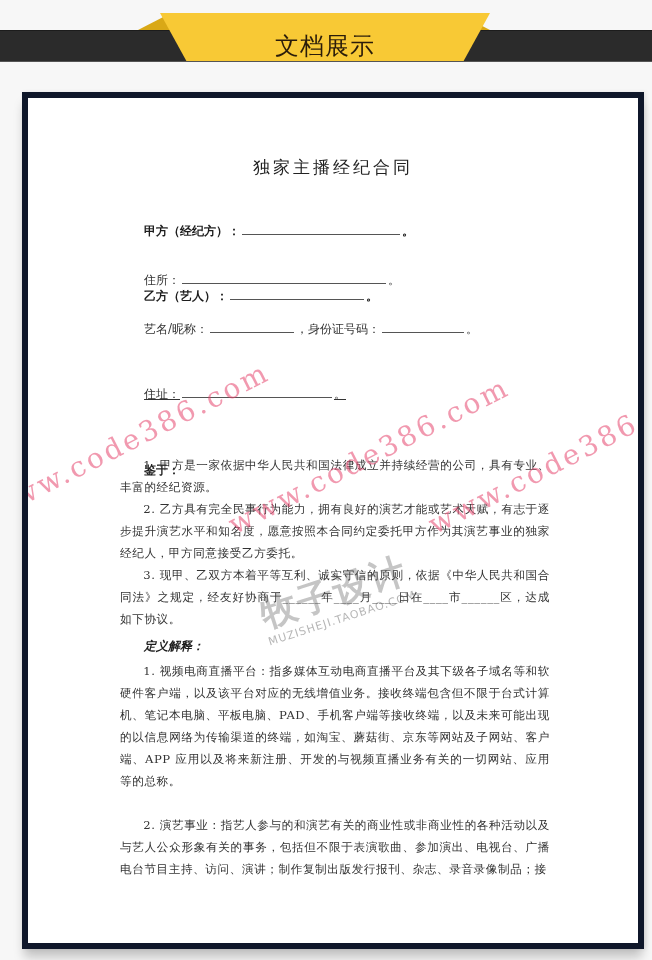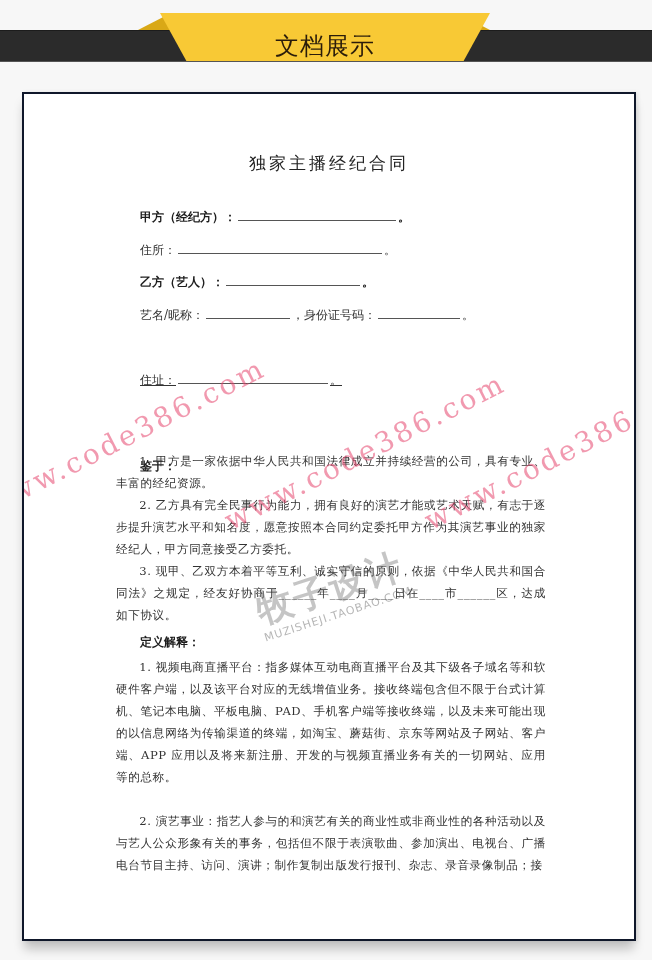--- a/index.html
+++ b/index.html
@@ -34,30 +34,30 @@
       display: flex; align-items: center; justify-content: center;
     }
     .banner .ribbon-title {
       font-family: "DejaVu Sans", "Liberation Sans", sans-serif;
       font-size: 24px; color: #2a1c0a; letter-spacing: 1px; margin-top: 18px;
     }
     
     .paper {
       position: absolute; left: 22px; top: 92px; width: 610px; height: 845px;
       background: #ffffff;
-      border: 2px solid #0f172a;
+      border: 6px solid #0f172a;
       box-shadow: 0 10px 10px -2px rgba(0,0,0,0.22), 2px 0 4px rgba(0,0,0,0.08);
       overflow: hidden;
     }
     .doc { position: absolute; left: 0; top: 0; width: 610px; height: 845px; }
     .doc-title {
       position: absolute; left: 0; right: 0; top: 58px; text-align: center;
       font-size: 17px; letter-spacing: 3px; color: #222;
     }
-    .field { position: absolute; left: 116px; font-size: 12px; color: #333; white-space: nowrap; }
+    .field { position: absolute; left: 116px; font-size: 12px; color: #333; white-space: nowrap; margin-top: 10px; }
     .field.bold { font-weight: bold; color: #1d1d1d; }
     .blank { display: inline-block; border-bottom: 1px solid #555; height: 11px; vertical-align: baseline; margin: 0 2px; }
     .dot { font-size: 12px; }
     .section-h { position: absolute; left: 116px; font-size: 12px; font-weight: bold; color: #1d1d1d; }
     .para {
       position: absolute; left: 92px; width: 430px;
       font-size: 11.6px; line-height: 22px; color: #333;
       text-align: justify; text-indent: 2em; letter-spacing: 0.6px;
     }
     
@@ -95,21 +95,21 @@
 
 <div class="paper">
   <div class="doc">
 
     <div class="doc-title">独家主播经纪合同</div>
 
     <div class="field bold" style="top:115px;">
       <span>甲方（经纪方）：</span><span class="blank" style="width:158px;"></span><span class="dot">。</span>
     </div>
 
-    <div class="field" style="top:148px;">
+    <div class="field" style="top:164px;">
       <span>住所：</span><span class="blank" style="width:204px;"></span><span class="dot">。</span>
     </div>
 
     <div class="field" style="top:213px;">
       <span>艺名/昵称：</span><span class="blank" style="width:84px;"></span><span>，身份证号码：</span><span class="blank" style="width:82px;"></span><span class="dot">。</span>
     </div>
 
     <div class="field bold" style="top:180px;">
       <span>乙方（艺人）：</span><span class="blank" style="width:134px;"></span><span class="dot">。</span>
     </div>
@@ -117,21 +117,21 @@
 
     <div class="field" style="top:278px;text-decoration:underline;">
       <span>住址：</span><span class="blank" style="width:150px;"></span><span class="dot">。</span>
     </div>
 
     <div class="section-h" style="top:336px;margin-top:28px;">鉴于：</div>
     <div class="para" style="top:356px;">1. 甲方是一家依据中华人民共和国法律成立并持续经营的公司，具有专业、丰富的经纪资源。</div>
     <div class="para" style="top:400px;">2. 乙方具有完全民事行为能力，拥有良好的演艺才能或艺术天赋，有志于逐步提升演艺水平和知名度，愿意按照本合同约定委托甲方作为其演艺事业的独家经纪人，甲方同意接受乙方委托。</div>
     <div class="para" style="top:466px;">3. 现甲、乙双方本着平等互利、诚实守信的原则，依据《中华人民共和国合同法》之规定，经友好协商于______年____月____日在____市______区，达成如下协议。</div>
 
-    <div class="section-h" style="top:540px;">定义解释：</div>
+    <div class="section-h" style="top:540px;font-style:italic;">定义解释：</div>
     <div class="para" style="top:562px;">1. 视频电商直播平台：指多媒体互动电商直播平台及其下级各子域名等和软硬件客户端，以及该平台对应的无线增值业务。接收终端包含但不限于台式计算机、笔记本电脑、平板电脑、PAD、手机客户端等接收终端，以及未来可能出现的以信息网络为传输渠道的终端，如淘宝、蘑菇街、京东等网站及子网站、客户端、APP 应用以及将来新注册、开发的与视频直播业务有关的一切网站、应用等的总称。</div>
     <div class="para" style="top:716px;">2. 演艺事业：指艺人参与的和演艺有关的商业性或非商业性的各种活动以及与艺人公众形象有关的事务，包括但不限于表演歌曲、参加演出、电视台、广播电台节目主持、访问、演讲；制作复制出版发行报刊、杂志、录音录像制品；接</div>
   </div>
 
   <div class="wm" style="left:-30px; top:395px;">www.code386.com</div>
   <div class="wm" style="left:210px; top:410px;">www.code386.com</div>
   <div class="wm" style="left:410px; top:410px;">www.code386.com</div>
   <div class="wm-center">
     <div class="big">牧子设计</div>
     <div class="small">MUZISHEJI.TAOBAO.COM</div>

